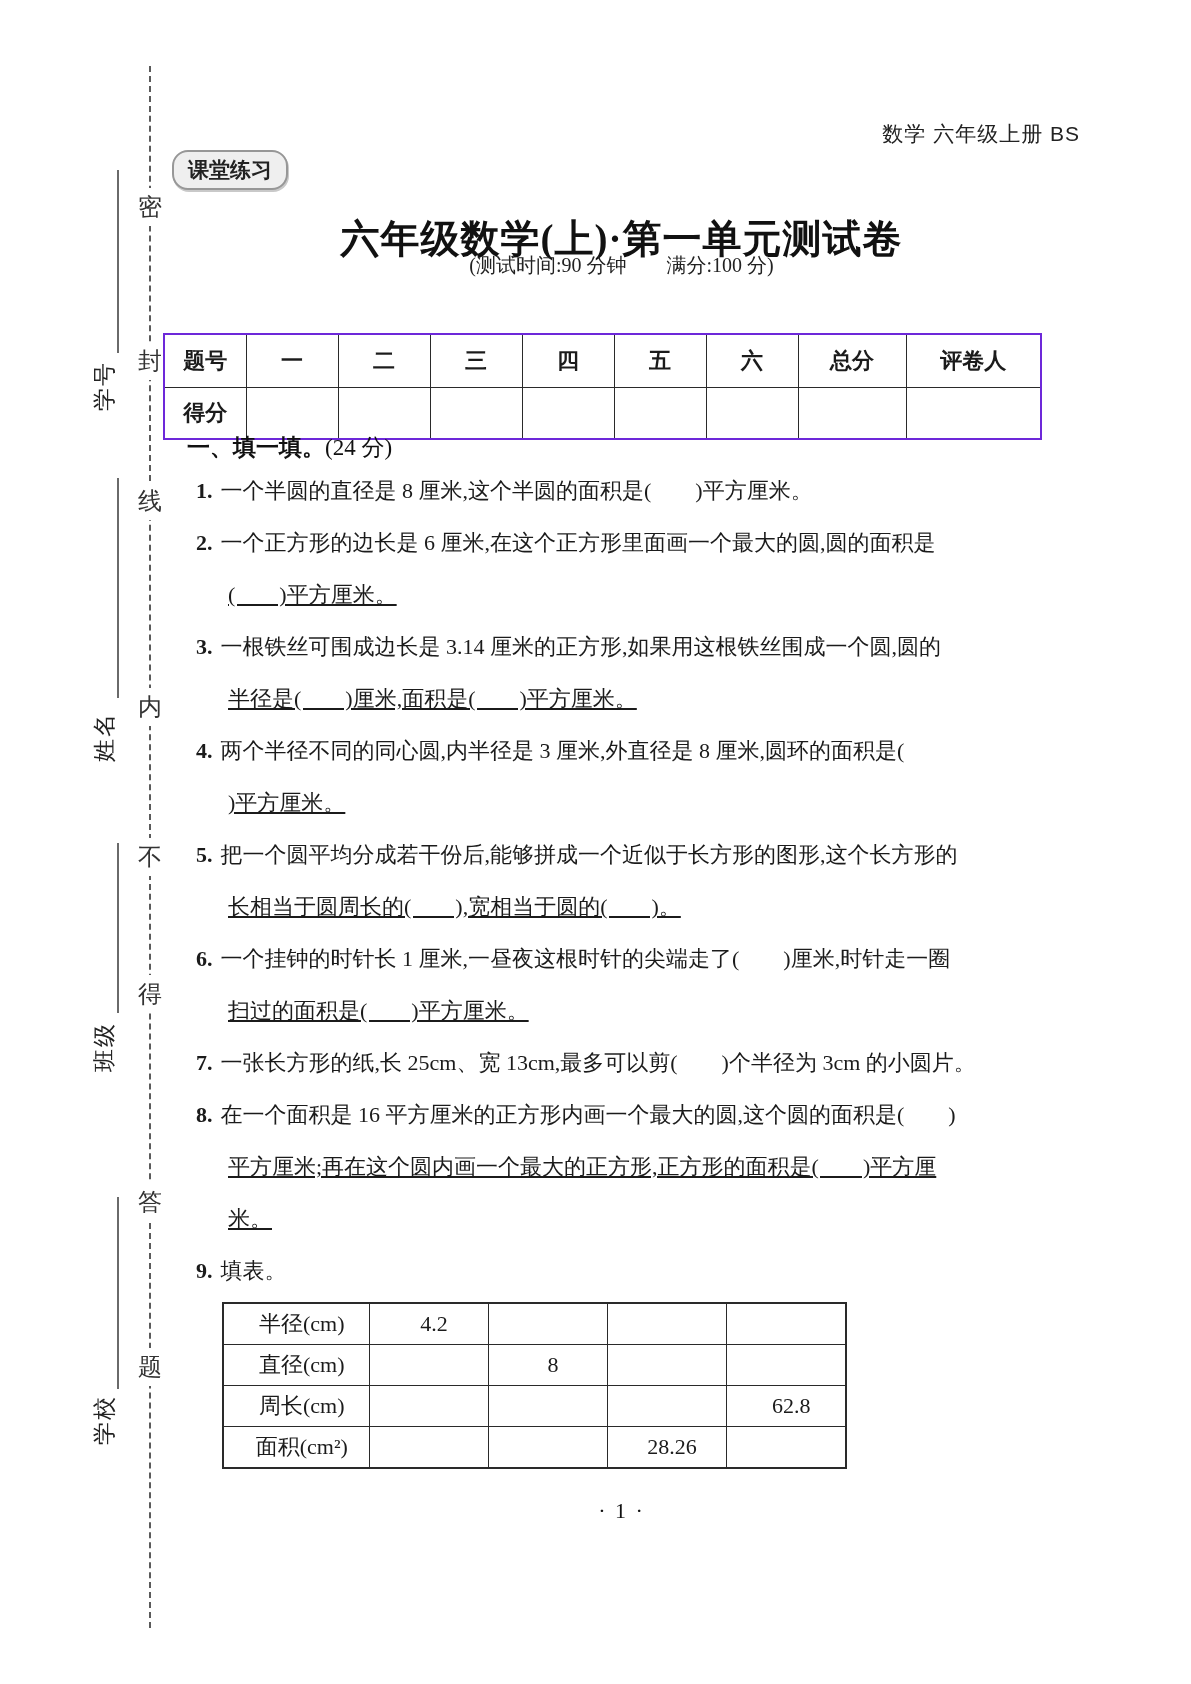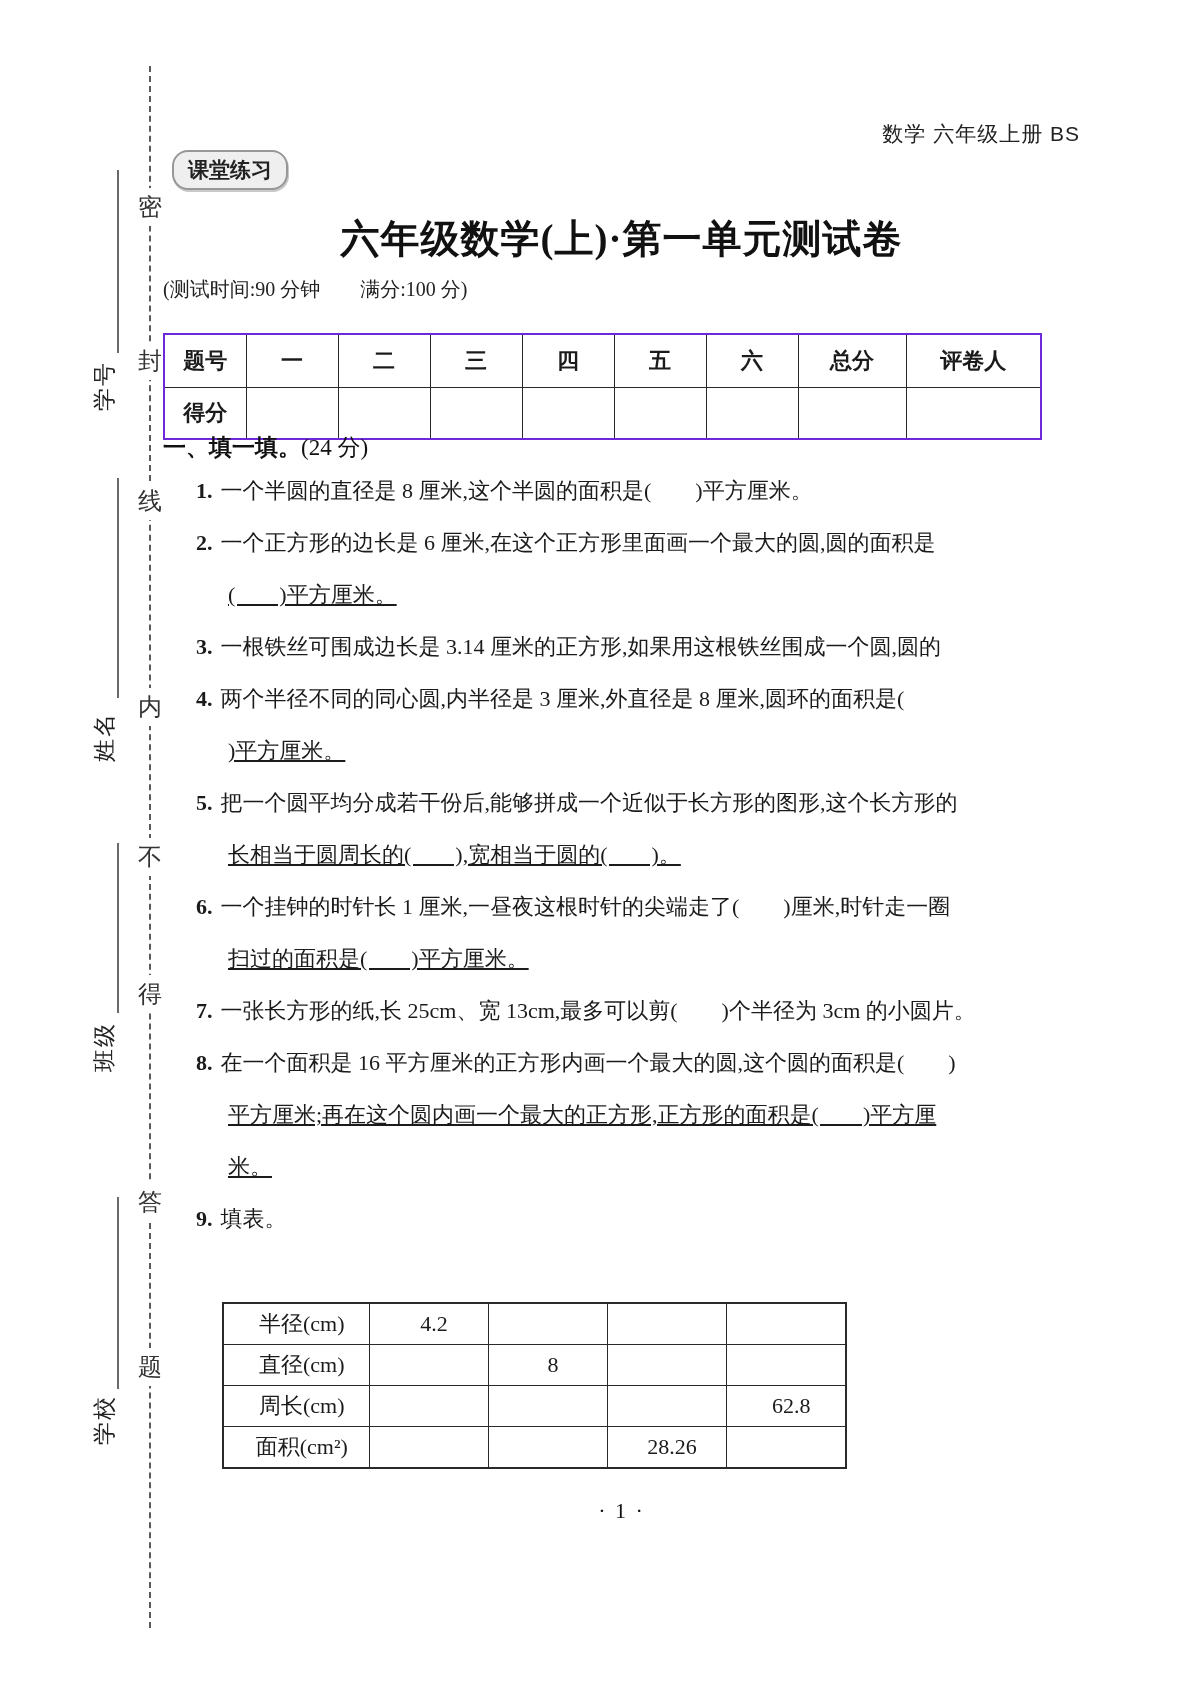--- a/index.html
+++ b/index.html
@@ -34,40 +34,40 @@
     position:absolute;left:172px;top:150px;
     font-family:"Liberation Sans", sans-serif;font-size:21px;font-weight:bold;color:#222;
     background:#efefef;border:2px solid #979797;border-radius:16px;
     padding:4px 14px;box-shadow:1px 2px 0 #c9c9c9;
   }
   .title{
     position:absolute;left:163px;top:212px;width:917px;text-align:center;
     font-size:39px;font-weight:bold;letter-spacing:1px;color:#111;
   }
   .subtitle{
-    position:absolute;left:163px;top:252px;width:917px;text-align:left;
-    font-size:20px;color:#222;margin-top:24px;
+    position:absolute;left:163px;top:252px;width:917px;text-align:center;
+    font-size:20px;color:#222;
   }
   
   table{border-collapse:collapse;}
   .score-table{
     position:absolute;left:163px;top:333px;width:877px;table-layout:fixed;
   }
   .score-table td{
     border:1px solid #2a2a2a;text-align:center;vertical-align:middle;
     font-family:"Liberation Sans", sans-serif;font-size:22px;font-weight:bold;color:#1b1b1b;
   }
   .score-table{border:2px solid #6d28d9;}
   .score-table tr.r1 td{height:50px;}
   .score-table tr.r2 td{height:48px;}
   
   .sec-head{
     position:absolute;left:163px;top:432px;font-size:23px;color:#111;
   }
-  .sec-head .lbl{font-family:Liberation Mono, monospace;font-weight:bold;}
+  .sec-head .lbl{font-family:Liberation Mono, monospace;font-weight:bold;margin-left:24px;}
   .sec-head .pts{font-family:"Liberation Serif", serif;font-weight:normal;}
   .questions{
     position:absolute;left:196px;top:465px;width:888px;
     font-size:22px;line-height:52px;color:#1b1b1b;
   }
   .q-line{white-space:nowrap;}
   .q-line.cont{padding-left:32px;text-decoration:underline;}
   .q-num{font-weight:bold;padding-right:8px;}
   
   .fill-table{
@@ -162,20 +162,21 @@
   <div class="questions">
     <div class="q">
       <div class="q-line"><span class="q-num">1.</span><span>一个半圆的直径是 8 厘米,这个半圆的面积是(　　)平方厘米。</span></div>
     </div>
     <div class="q">
       <div class="q-line"><span class="q-num">2.</span><span>一个正方形的边长是 6 厘米,在这个正方形里面画一个最大的圆,圆的面积是</span></div>
       <div class="q-line cont">(　　)平方厘米。</div>
     </div>
     <div class="q">
       <div class="q-line"><span class="q-num">3.</span><span>一根铁丝可围成边长是 3.14 厘米的正方形,如果用这根铁丝围成一个圆,圆的</span></div>
+      <div class="q-line cont">半径是(　　)厘米,面积是(　　)平方厘米。</div>
     </div>
     <div class="q">
       <div class="q-line"><span class="q-num">4.</span><span>两个半径不同的同心圆,内半径是 3 厘米,外直径是 8 厘米,圆环的面积是(</span></div>
       <div class="q-line cont">)平方厘米。</div>
     </div>
     <div class="q">
       <div class="q-line"><span class="q-num">5.</span><span>把一个圆平均分成若干份后,能够拼成一个近似于长方形的图形,这个长方形的</span></div>
       <div class="q-line cont">长相当于圆周长的(　　),宽相当于圆的(　　)。</div>
     </div>
     <div class="q">

